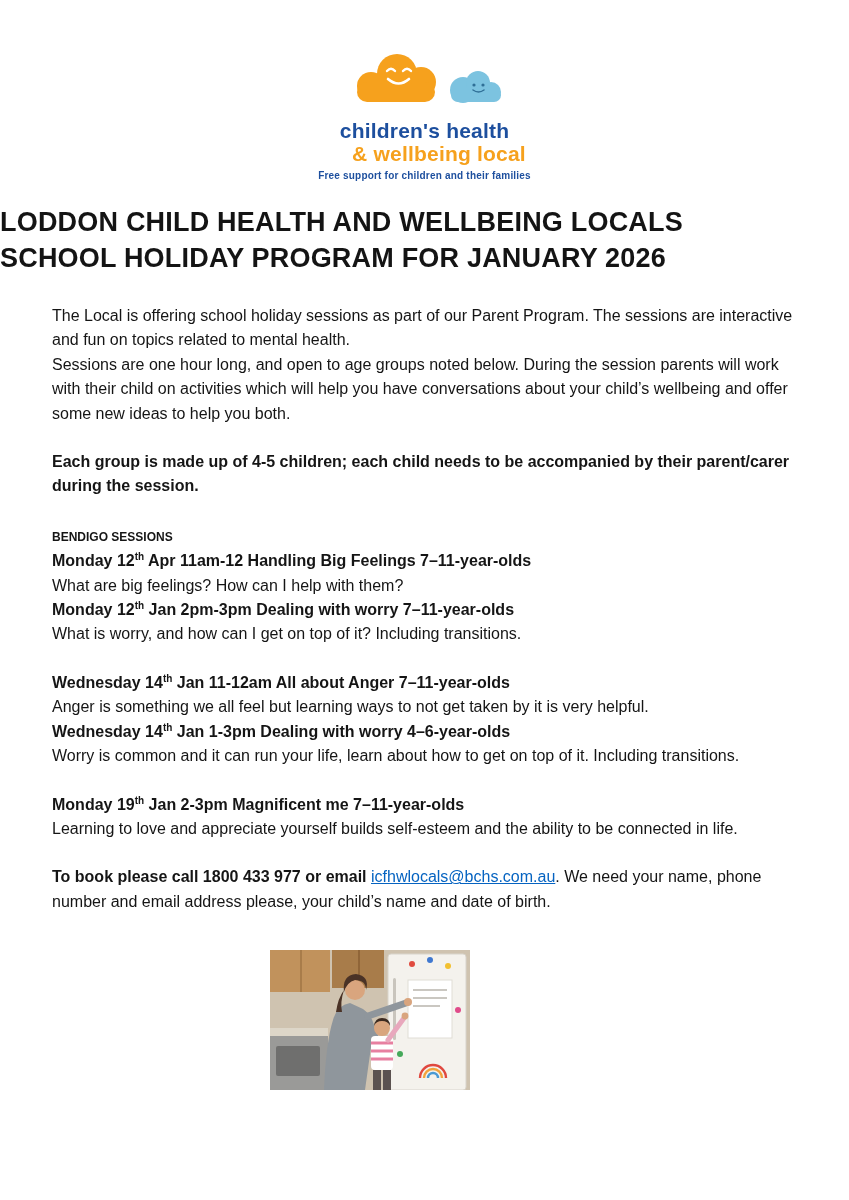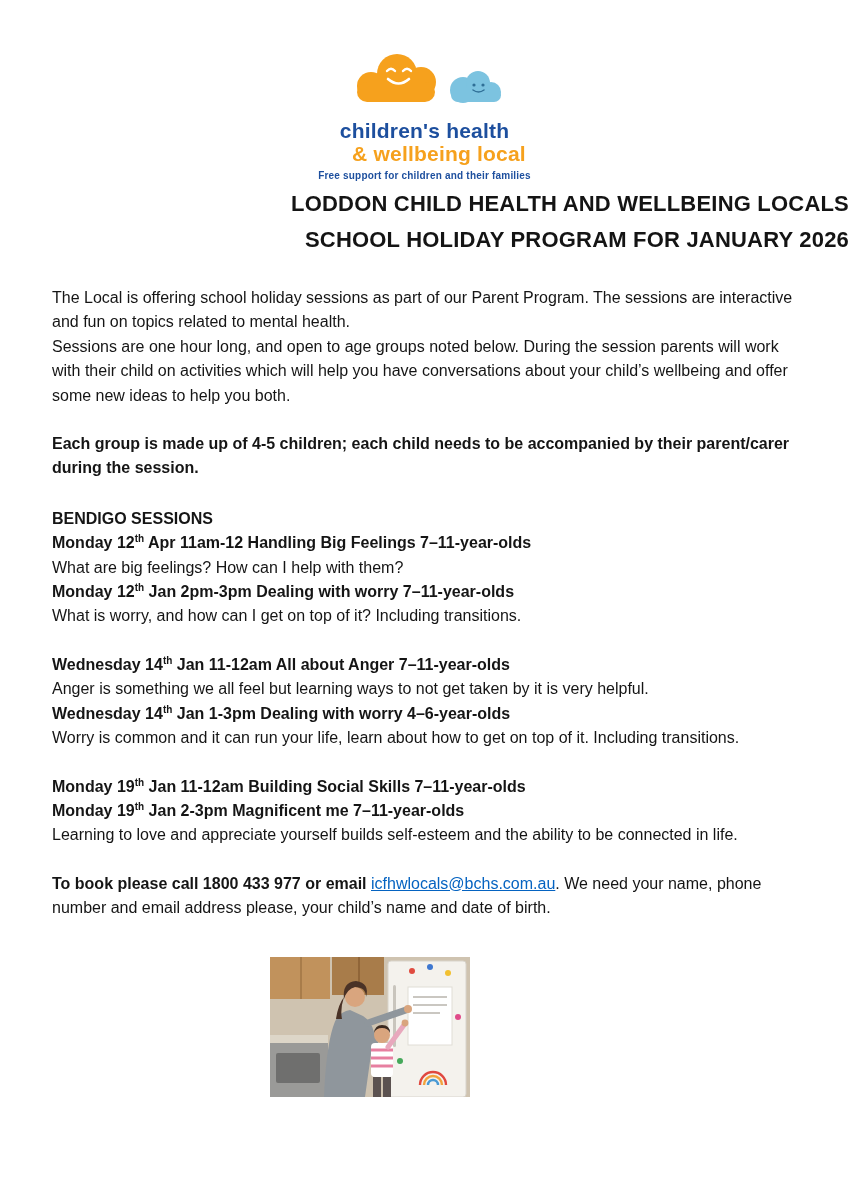--- a/index.html
+++ b/index.html
@@ -39,39 +39,39 @@
     color: #1d4f9e;
     font-weight: 700;
     font-size: 10px;
     line-height: 12px;
     margin-top: 5px;
     letter-spacing: 0.2px;
   }
 
   
   .doc-title {
-    text-align: right;
-    font-size: 22px;
-    font-weight: 700;
-    margin: 4px 0 0 0;
+    text-align: left;
+    font-size: 27px;
+    font-weight: 700;
+    margin: 22px 0 0 0;
     color: #141414;
   }
   .title-line { display: block; line-height: 36px; letter-spacing: 0.2px; }
 
   
   .content {
     padding: 0 52px;
     margin-top: 28px;
     font-size: 16px;
     line-height: 24.4px;
   }
   .content p { margin: 0; }
   .group-note { margin-top: 24px !important; font-weight: 700; }
   .sessions-heading {
-    font-size: 16px;
+    font-size: 12px;
     font-weight: 700;
     margin: 26px 0 0 0;
     line-height: 24.4px;
   }
   .session-title { font-weight: 700; }
   .session-title sup { font-size: 10px; line-height: 0; }
   .session-group + .session-group { margin-top: 24px; }
   .booking { margin-top: 24px !important; }
   .booking strong { font-weight: 700; }
   .email-link {
@@ -146,21 +146,20 @@
     </div>
 
     <div class="session-group">
       <p class="session-title"><span>Wednesday 14</span><sup>th</sup><span> Jan 11-12am All about Anger 7–11-year-olds</span></p>
       <p class="session-desc">Anger is something we all feel but learning ways to not get taken by it is very helpful.</p>
       <p class="session-title"><span>Wednesday 14</span><sup>th</sup><span> Jan 1-3pm Dealing with worry 4–6-year-olds</span></p>
       <p class="session-desc">Worry is common and it can run your life, learn about how to get on top of it. Including transitions.</p>
     </div>
 
     <div class="session-group">
-      <p class="session-title"><span>Monday 19</span><sup>th</sup><span> Jan 11-12am Building Social Skills 7–11-year-olds</span></p>
       <p class="session-title"><span>Monday 19</span><sup>th</sup><span> Jan 2-3pm Magnificent me 7–11-year-olds</span></p>
       <p class="session-desc">Learning to love and appreciate yourself builds self-esteem and the ability to be connected in life.</p>
     </div>
 
     <p class="booking"><strong>To book please call 1800 433 977 or email</strong> <a class="email-link" href="#">icfhwlocals@bchs.com.au</a><span>. We need your name, phone number and email address please, your child’s name and date of birth.</span></p>
 
     <div class="photo">
       <svg width="200" height="140" viewBox="0 0 200 140" aria-hidden="true">
 
         <rect width="200" height="140" fill="#cfc3b0"></rect>

